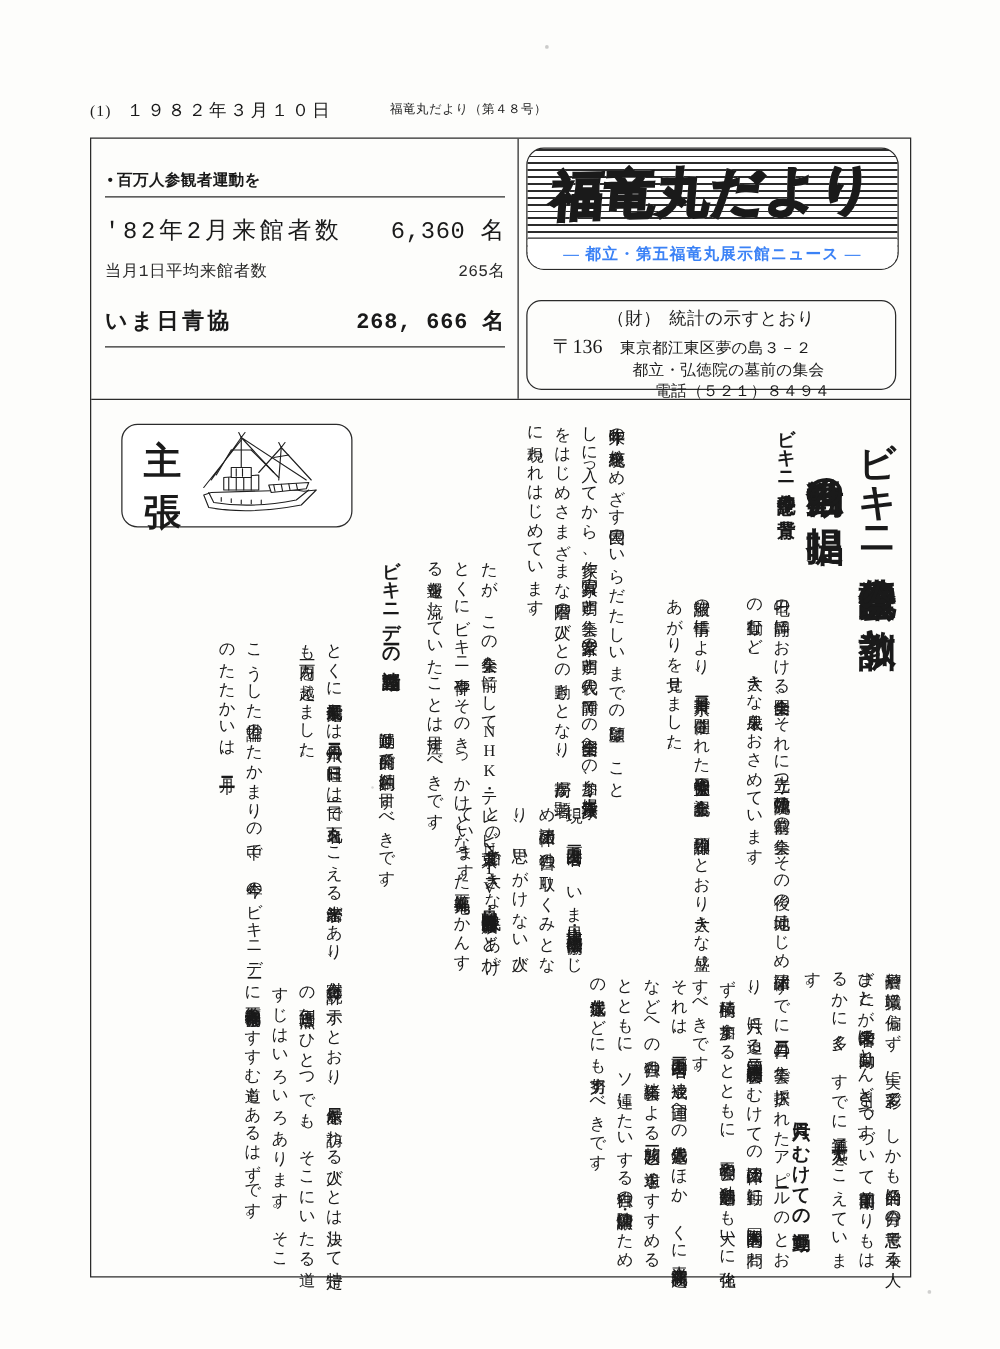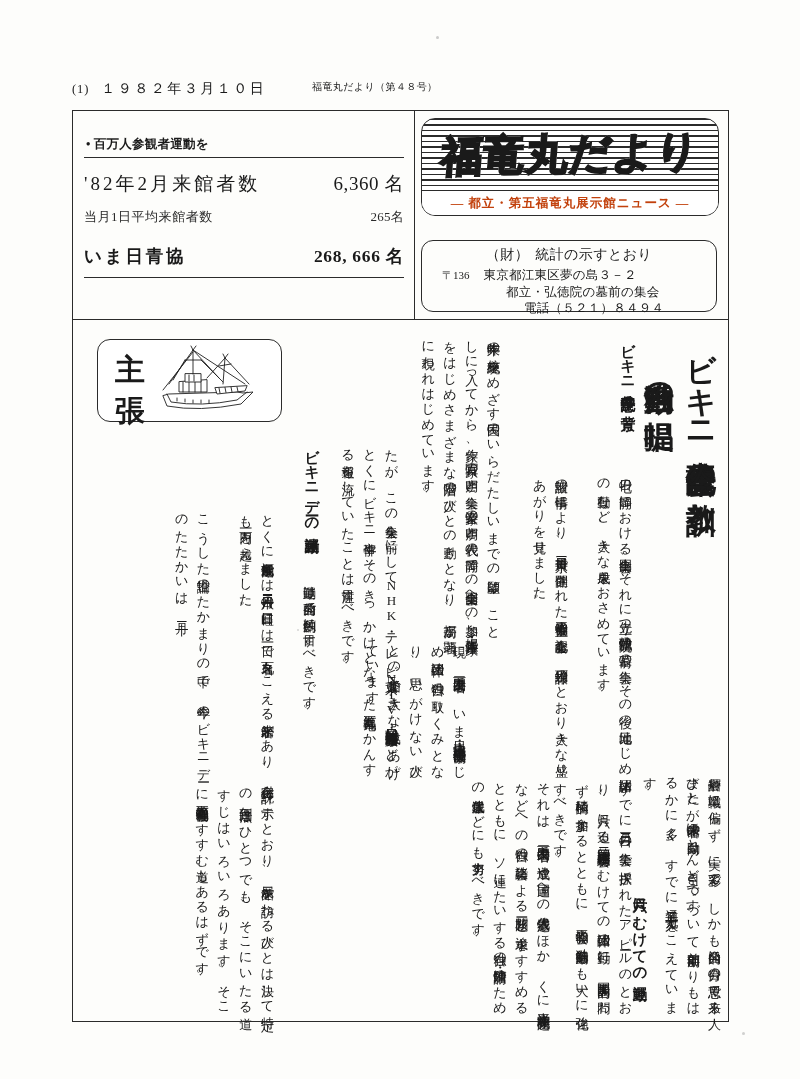--- a/index.html
+++ b/index.html
@@ -81,20 +81,21 @@
     border-top: 1px solid #2b2b2b;
     width: 100%;
     margin: 3px 0 0 0;
     height: 0;
   }
   .stat-row {
     display: flex;
     justify-content: space-between;
     align-items: center;
     width: 100%;
+    font-family: Liberation Mono, monospace;
   }
   .stat-main {
     margin-top: 13px;
     font-size: 19px;
     letter-spacing: 0.16em;
   }
   .stat-main .val {
     letter-spacing: 0.03em;
   }
   .stat-sub {
@@ -178,21 +179,21 @@
     width: 100%;
     height: 24px;
     background: #ffffff;
     border-top: 1.2px solid #2b2b2b;
     display: flex;
     align-items: center;
     justify-content: center;
     font-size: 12.5px;
     letter-spacing: 0.08em;
     font-weight: bold;
-    color: #c2410c;
+    color: #3b82f6;
   }
 
   
   .publisher {
     position: absolute;
     left: 421px;
     top: 240px;
     width: 296px;
     height: 72px;
     border: 1.3px solid #2b2b2b;
@@ -207,21 +208,21 @@
     margin-bottom: 3px;
   }
   .pub-org .paren { margin-right: 6px; }
   .pub-addr-line {
     font-size: 12.5px;
     letter-spacing: 0.02em;
     line-height: 1.32;
     white-space: nowrap;
   }
   .pub-l1 { padding-left: 14px; }
-  .pub-l1 .zip { font-size: 11px; letter-spacing: 0; margin-right: 14px; }
+  .pub-l1 .zip { font-size: 16px; letter-spacing: 0; margin-right: 14px; }
   .pub-l2 { padding-left: 78px; }
   .pub-l3 { padding-left: 96px; }
 
   
   .emblem {
     position: absolute;
     left: 97px;
     top: 339px;
     width: 185px;
     height: 83px;

